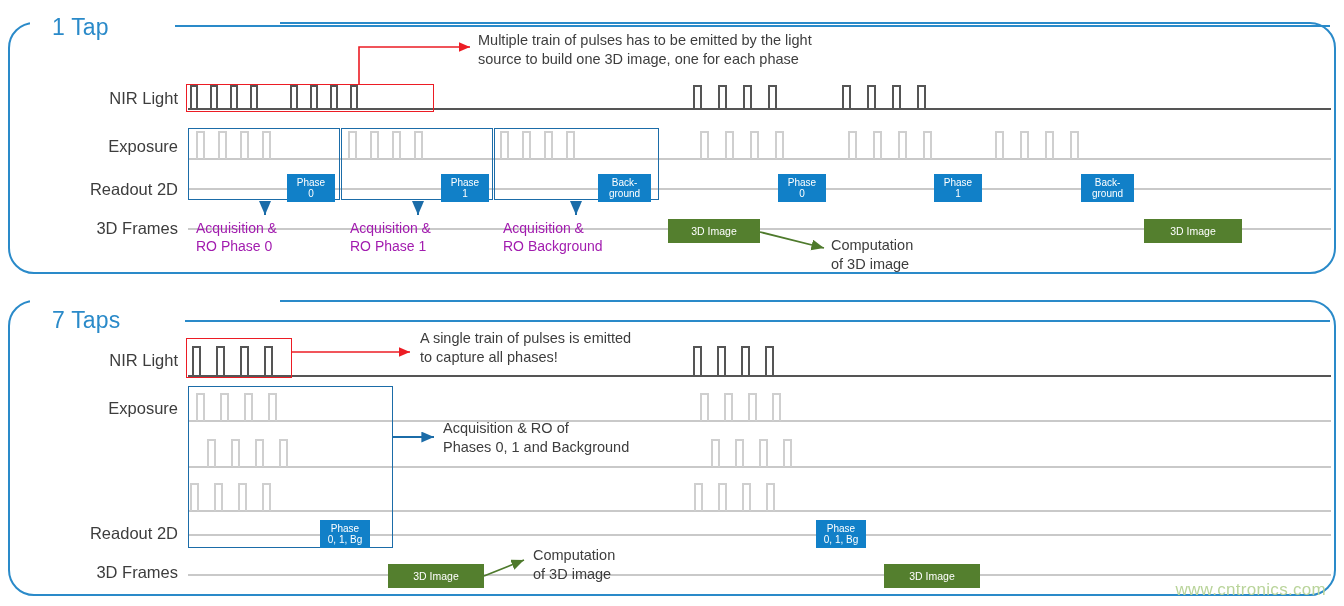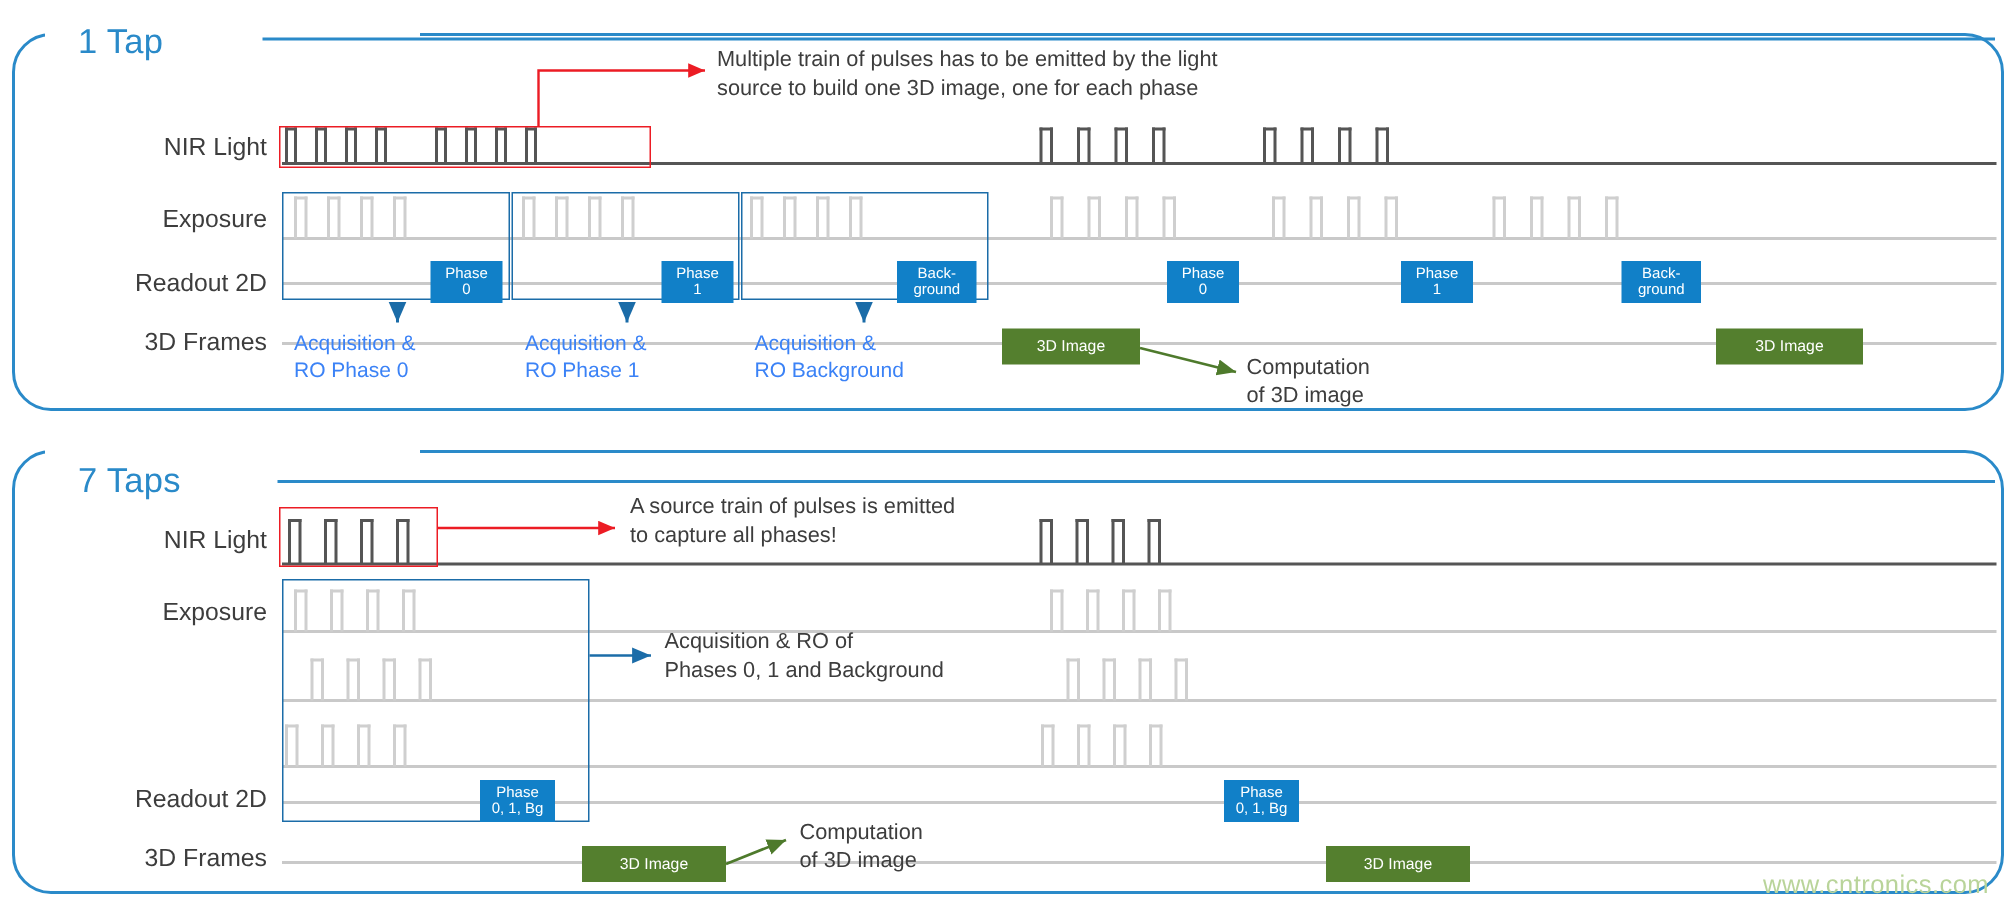--- a/index.html
+++ b/index.html
@@ -46,21 +46,21 @@
     font-size:10.5px;text-align:center;
     display:flex;align-items:center;justify-content:center;
     box-sizing:border-box;
   }
 
   .frame-blue{position:absolute;border:1.6px solid #1b6ca8;box-sizing:border-box;}
   .frame-red{position:absolute;border:1.6px solid #ec1c24;box-sizing:border-box;}
 
   .note{position:absolute;font-size:14.5px;line-height:19px;color:#3d3d3d;white-space:pre-line;}
 
-  .caption{position:absolute;font-size:14px;line-height:18px;color:#3b82f6;white-space:pre-line;}
+  .caption{position:absolute;font-size:14px;line-height:18px;color:#a21caf;white-space:pre-line;}
 
   svg.overlay{position:absolute;left:0;top:0;width:1344px;height:606px;pointer-events:none;}
 
   .watermark{
     position:absolute;right:18px;bottom:6px;font-size:17px;color:#b9d49a;
     font-family:"Liberation Sans",sans-serif;letter-spacing:.3px;
   }
 </style>
 </head>
 <body>
@@ -232,21 +232,21 @@
     <div class="pulse light" style="left: 766px; top: 483px; width: 9px; height: 28px;"></div>
   </div>
 
 <div class="frame-red" style="left:186px;top:338px;width:106px;height:40px;"></div>
 
 <div class="frame-blue" style="left:188px;top:386px;width:205px;height:162px;"></div>
 
 <div class="note" style="left:443px;top:419px;">Acquisition &amp; RO of
 Phases 0, 1 and Background</div>
 
-<div class="note" style="left:420px;top:329px;">A source train of pulses is emitted
+<div class="note" style="left:420px;top:329px;">A single train of pulses is emitted
 to capture all phases!</div>
 
 <div class="blue-box" style="left:320px;top:520px;width:50px;height:28px;">
   <span>Phase</span>
   <span>0, 1, Bg</span>
 </div>
 <div class="blue-box" style="left:816px;top:520px;width:50px;height:28px;">
   <span>Phase</span>
   <span>0, 1, Bg</span>
 </div>

